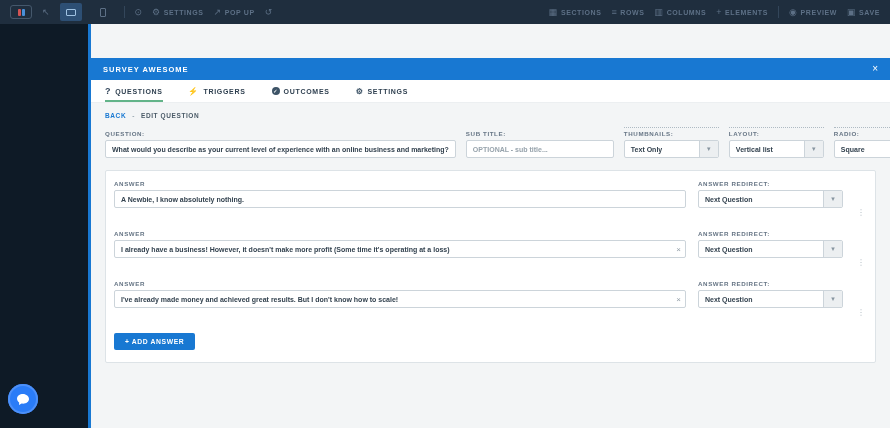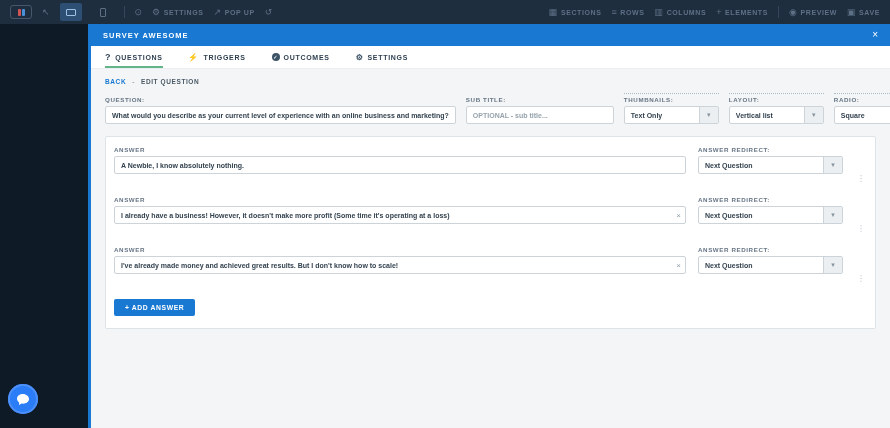--- a/index.html
+++ b/index.html
@@ -30,21 +30,21 @@
 
   
   .chat-bubble { position:absolute; left:8px; bottom:14px; width:30px; height:30px;
                  border-radius:50%; background:#2a7cf7; display:flex; align-items:center;
                  justify-content:center; box-shadow:0 0 0 2px #4d90f8 inset; cursor:pointer; }
 
   
   .modal { position:absolute; top:24px; left:88px; width:802px; height:404px;
            background:#f3f5f6; border-left:3px solid #1878d2; display:flex; flex-direction:column; }
   .modal-header { height:22px; background:#1878d2; display:flex; align-items:center;
-                  justify-content:space-between; padding:0 12px; flex:0 0 auto; }
+                  justify-content:space-between; padding:0 12px; flex:0 0 auto;margin-top:34px; }
   .modal-title { color:#fff; font-size:7.5px; font-weight:bold; letter-spacing:1px; }
   .modal-close { color:#fff; font-size:10px; line-height:1; cursor:pointer; }
 
   .tabs { height:23px; background:#fff; display:flex; align-items:stretch; gap:26px;
           padding:0 14px; flex:0 0 auto; border-bottom:1px solid #eceff1; }
   .tab { display:flex; align-items:center; gap:4px; color:#2e3f4f; font-size:7px;
          font-weight:bold; letter-spacing:.7px; cursor:pointer; }
   .tab.active { box-shadow:inset 0 -2px 0 #63b489; }
   .tab-q { color:#32455a; font-size:9px; font-weight:bold; }
   .tab-bolt { color:#32455a; font-size:8px; }

